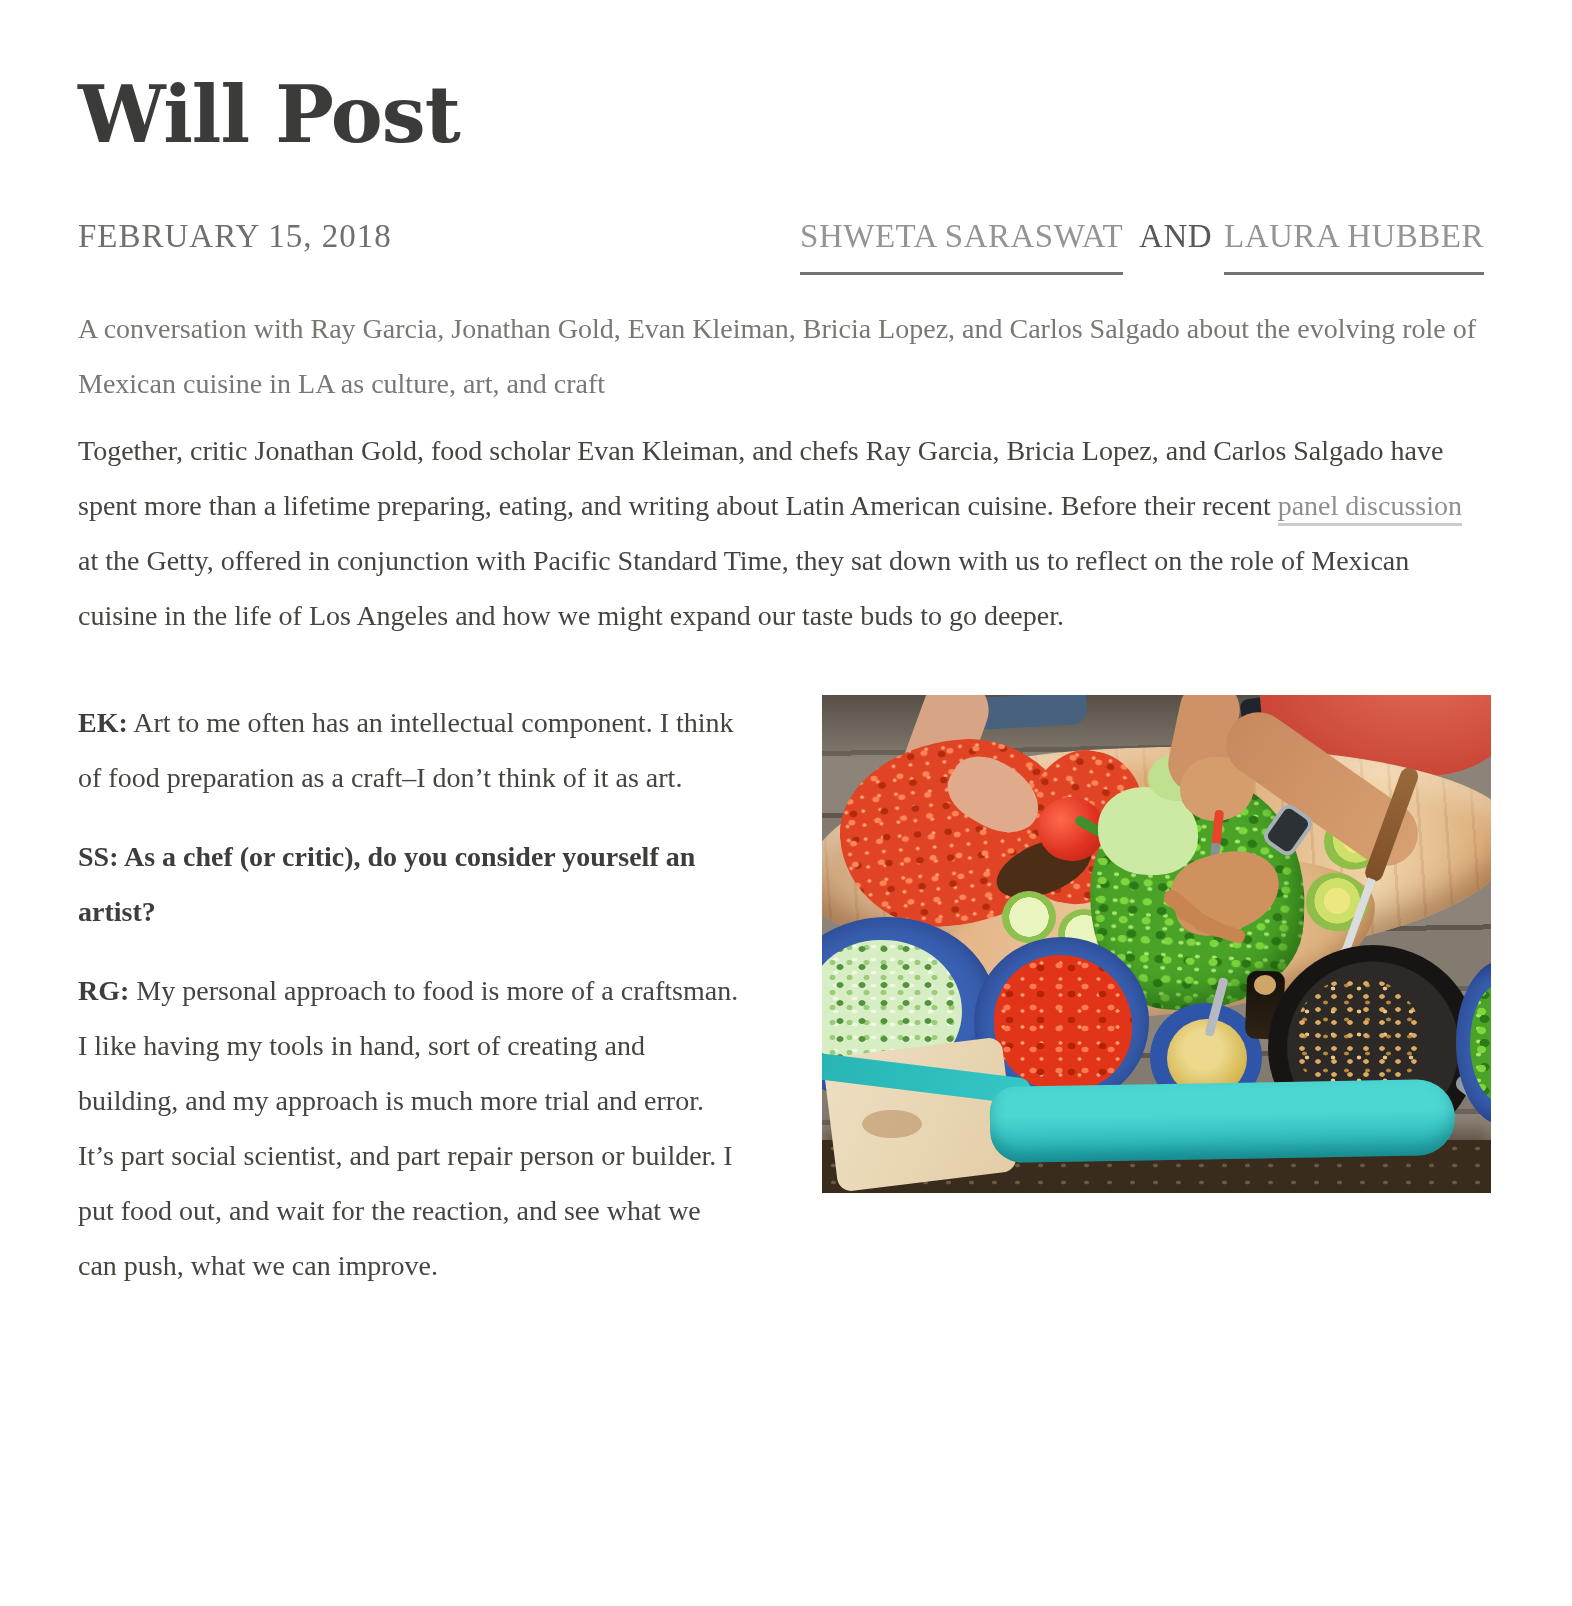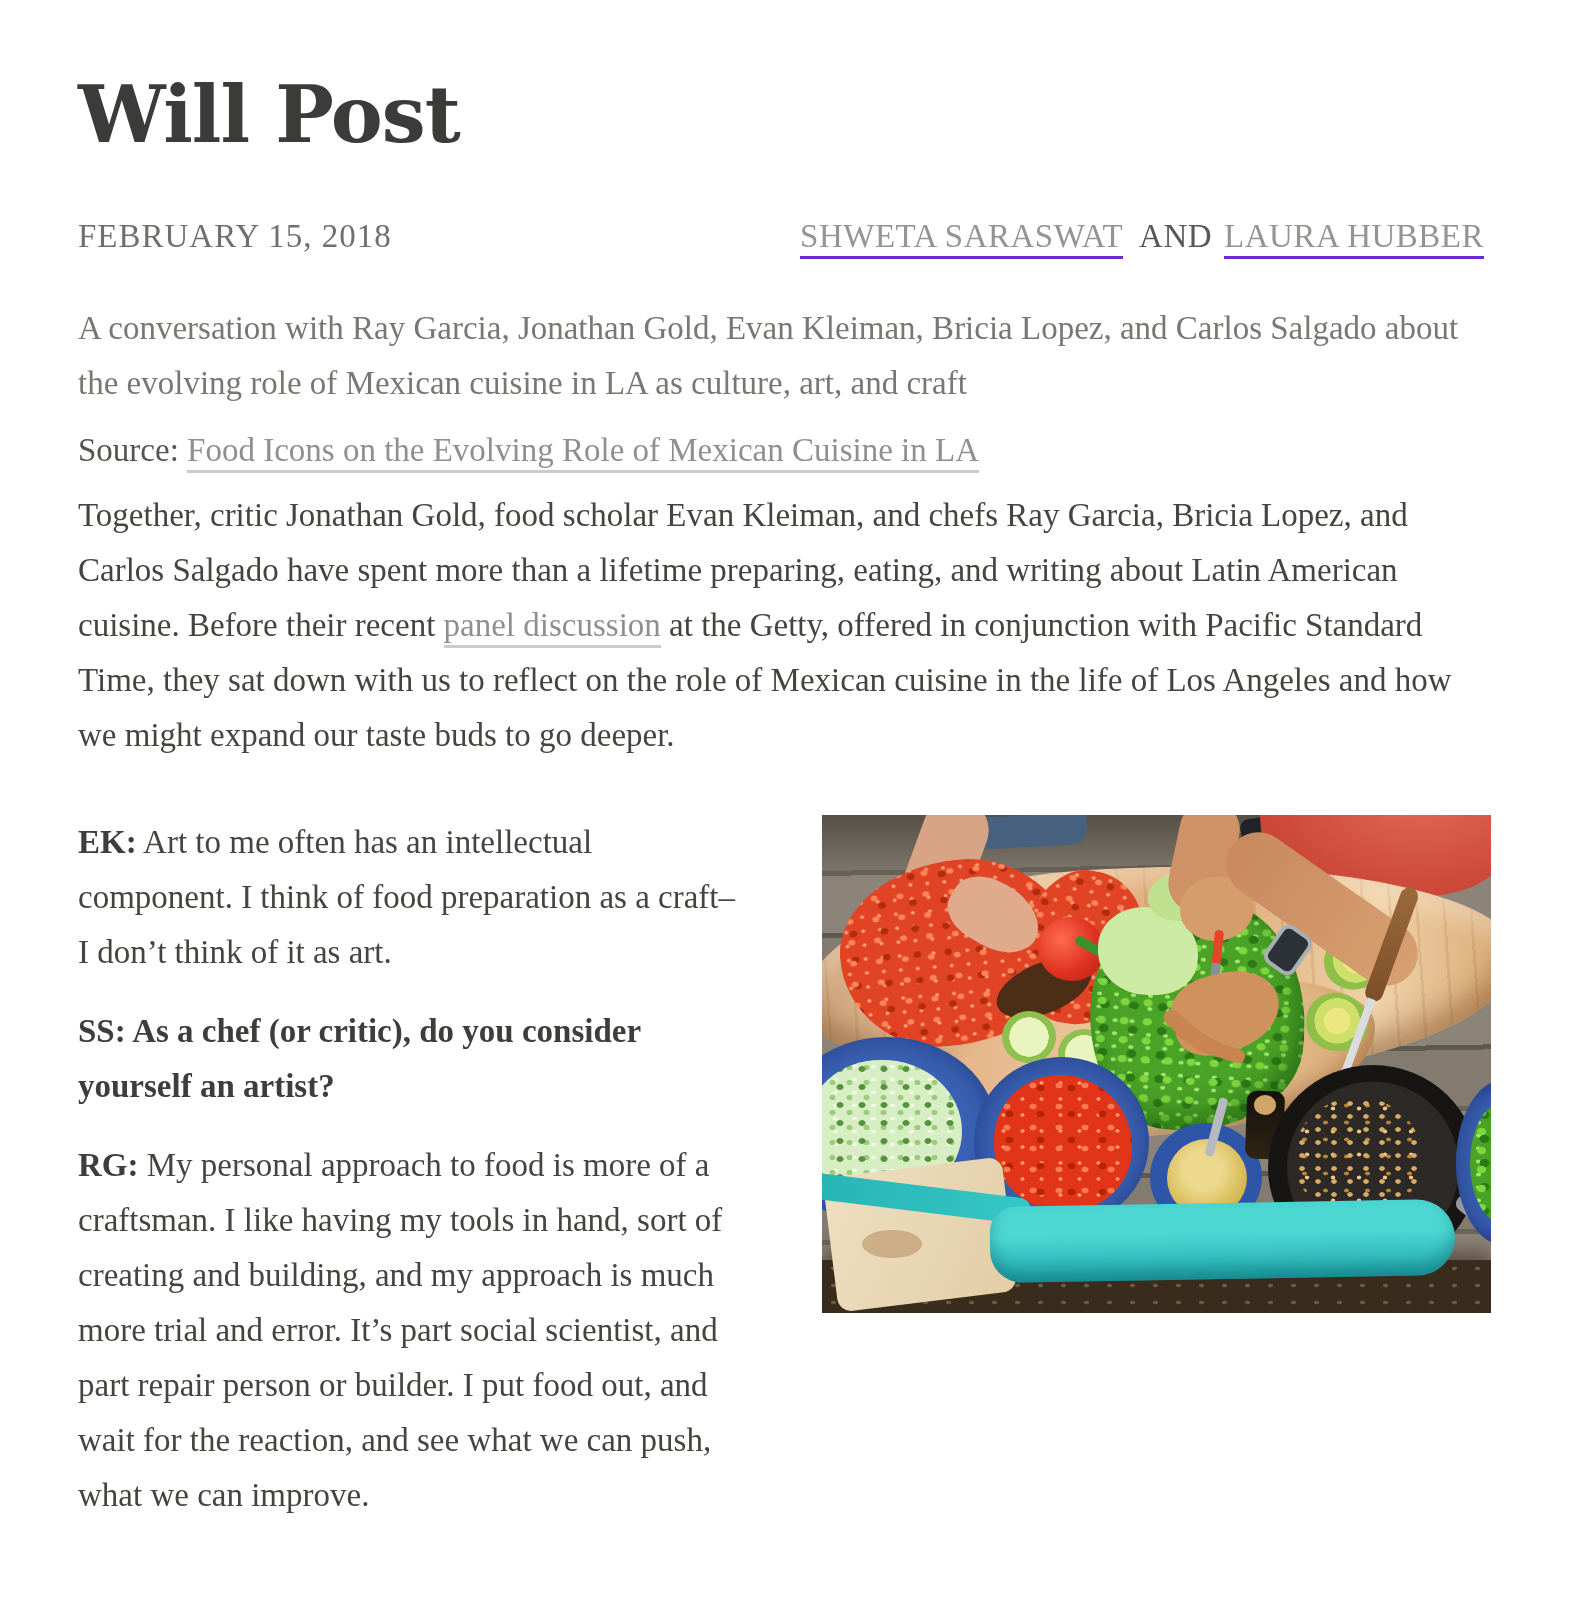--- a/index.html
+++ b/index.html
@@ -18,25 +18,25 @@
   }
 
   .meta-row {
     display: flex; justify-content: space-between; align-items: flex-start;
     font-size: 33px; margin: 0 0 46px 0;
   }
   .date { color: #6f6f6d; letter-spacing: 1px; }
   .authors { color: #58585a; letter-spacing: 0.5px; margin-right: 10px; }
   .author-link {
     color: #949492; text-decoration: none;
-    border-bottom: 3px solid #6d28d9; padding-bottom: 2px;
+    border-bottom: 3px solid #737373; padding-bottom: 18px;
   }
   .and-sep { margin: 0 12px 0 16px; color: #58585a; }
 
-  p { font-size: 33px; line-height: 55px; margin: 0; }
+  p { font-size: 28px; line-height: 55px; margin: 0; }
   .intro { color: #787872; margin-bottom: 12px; max-width: 1410px; }
   .source-line { color: #55554f; margin-bottom: 10px; }
   .text-link {
     color: #8f8f8d; text-decoration: none;
     border-bottom: 3px solid #cbcbc9; padding-bottom: 2px;
   }
   .body-para { color: #45453f; margin-bottom: 52px; max-width: 1410px; }
 
   .columns { display: flex; gap: 82px; align-items: flex-start; }
   .col-left { width: 662px; flex: none; }
@@ -203,21 +203,20 @@
 
   <div class="meta-row">
     <span class="date">FEBRUARY 15, 2018</span>
     <span class="authors">
       <a href="#" class="author-link">SHWETA SARASWAT</a><span class="and-sep">AND</span><a href="#" class="author-link">LAURA HUBBER</a>
     </span>
   </div>
 
   <p class="intro">A conversation with Ray Garcia, Jonathan Gold, Evan Kleiman, Bricia Lopez, and Carlos Salgado about the evolving role of Mexican cuisine in LA as culture, art, and craft</p>
 
-  <p class="source-line"><span>Source: </span><a href="#" class="text-link">Food Icons on the Evolving Role of Mexican Cuisine in LA</a></p>
 
   <p class="body-para"><span>Together, critic Jonathan Gold, food scholar Evan Kleiman, and chefs Ray Garcia, Bricia Lopez, and Carlos Salgado have spent more than a lifetime preparing, eating, and writing about Latin American cuisine. Before their recent </span><a href="#" class="text-link">panel discussion</a><span> at the Getty, offered in conjunction with Pacific Standard Time, they sat down with us to reflect on the role of Mexican cuisine in the life of Los Angeles and how we might expand our taste buds to go deeper.</span></p>
 
   <div class="columns">
 
     <div class="col-left">
       <p class="qa-para"><span class="speaker">EK:</span><span> Art to me often has an intellectual component. I think of food preparation as a craft–I don’t think of it as art.</span></p>
       <p class="qa-para qa-question"><span class="speaker">SS:</span><span> As a chef (or critic), do you consider yourself an artist?</span></p>
       <p class="qa-para"><span class="speaker">RG:</span><span> My personal approach to food is more of a craftsman. I like having my tools in hand, sort of creating and building, and my approach is much more trial and error. It’s part social scientist, and part repair person or builder. I put food out, and wait for the reaction, and see what we can push, what we can improve.</span></p>
     </div>

